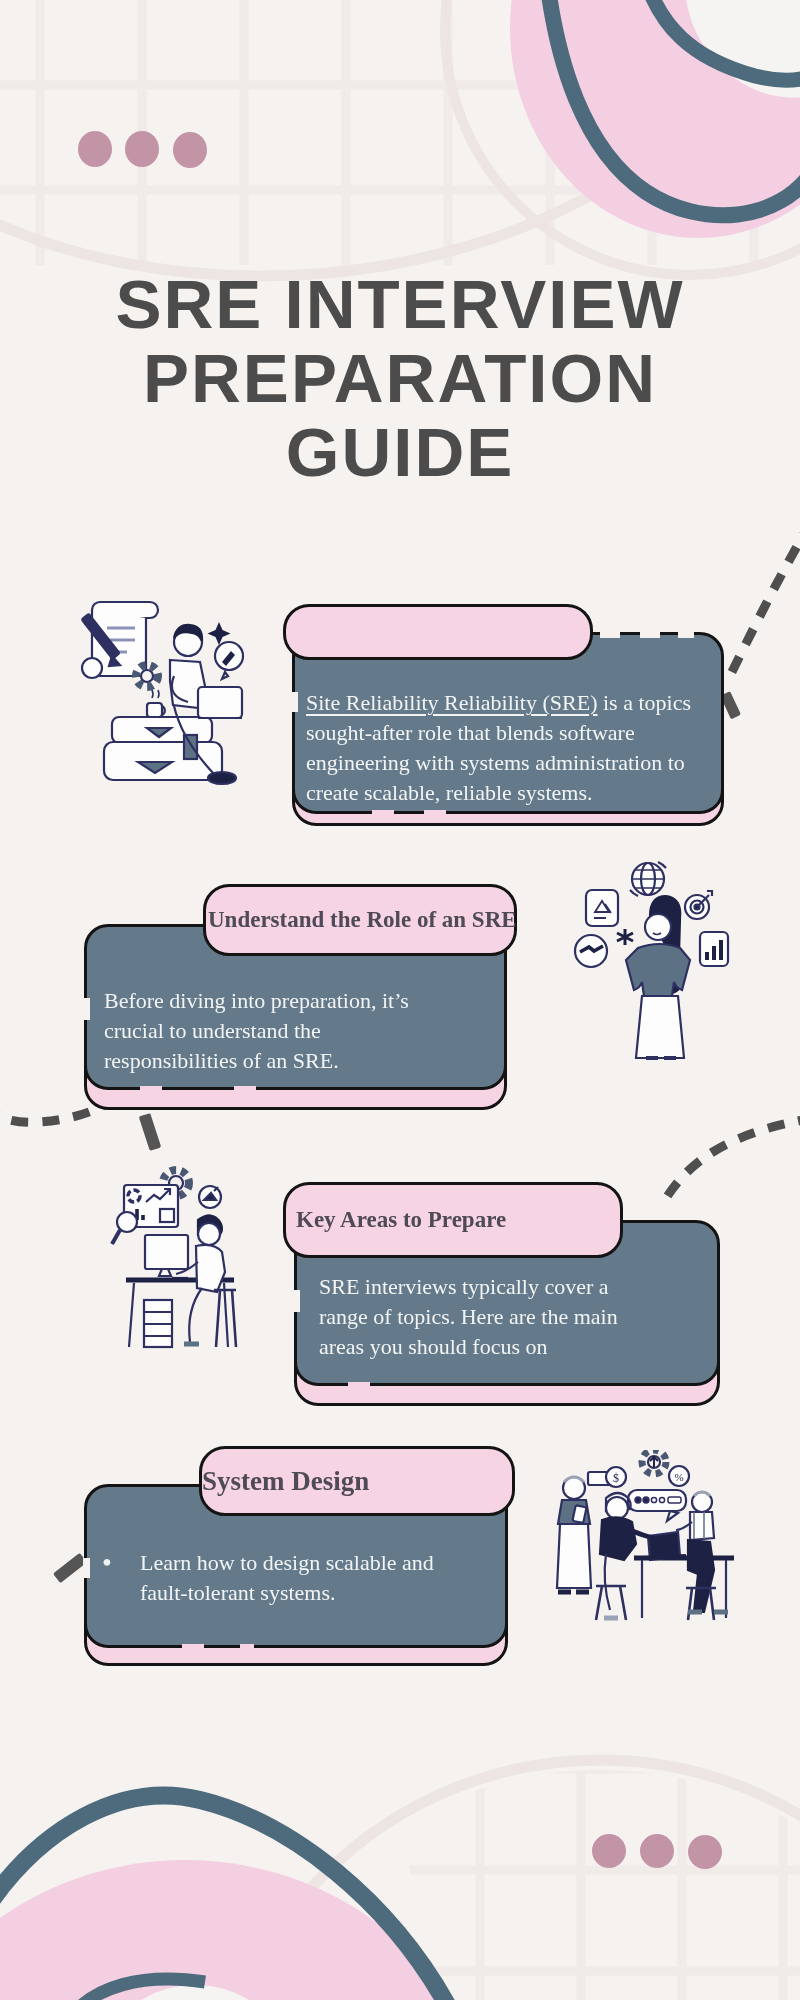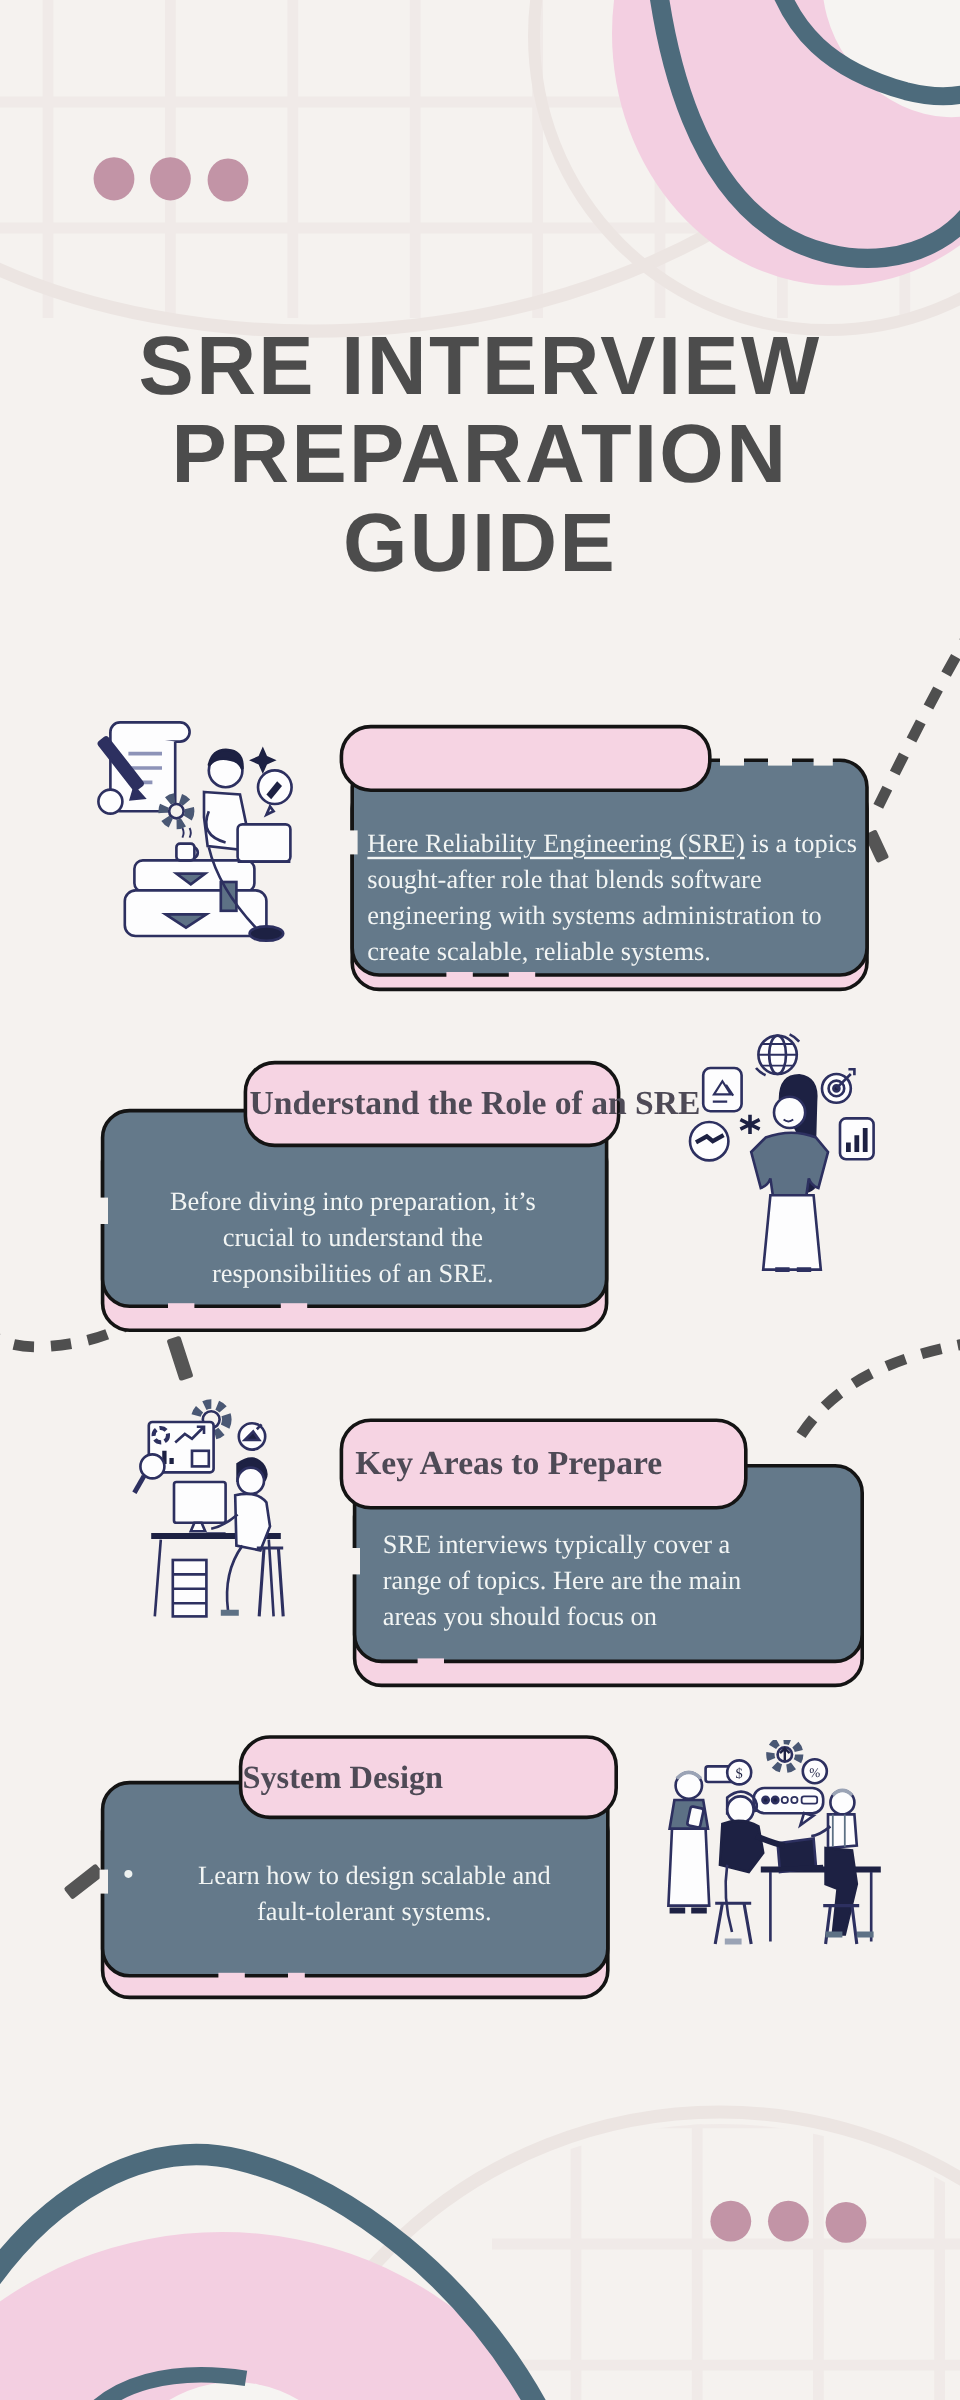--- a/index.html
+++ b/index.html
@@ -7,24 +7,24 @@
   body{position:relative;overflow:hidden;background:#f5f2ef;font-family:"Liberation Serif",serif}
   .abs{position:absolute}
   #deco{left:0;top:0;z-index:0}
   .ill{z-index:3}
   .title{left:80px;top:268px;width:640px;text-align:center;z-index:2;
          font-family:"Liberation Sans",sans-serif;font-weight:bold;font-size:69px;
          line-height:1.07;letter-spacing:2px;color:#4c4c4c}
   .under{background:#f6d4e3;border:3px solid #141414;border-radius:24px;z-index:1}
   .card{background:#64798a;border:3px solid #141414;border-radius:24px;z-index:2;overflow:hidden}
   .tab{background:#f6d4e3;border:3px solid #141414;border-radius:26px;z-index:4;
-       display:flex;align-items:center;color:#4e4a56;font-weight:bold;font-size:28px}
+       display:flex;align-items:center;color:#4e4a56;font-weight:bold;font-size:23px}
   .tab span{white-space:nowrap}
   .bt{color:#f2f5f4;font-size:22px;line-height:30px;white-space:pre;overflow:hidden;z-index:5}
-  .bt.right{text-align:center}
+  .bt.right{text-align:left}
   .link{text-decoration:underline;text-underline-offset:4px}
   .gap{z-index:3}
   .gap.bg{background:#f5f2ef}
   .gap.pk{background:#f6d4e3}
   .bullet{z-index:5;color:#eef2f1;font-size:28px;line-height:30px}
 </style>
 </head>
 <body>
 
 <svg id="deco" class="abs" width="800" height="2000" viewBox="0 0 800 2000">
@@ -132,21 +132,21 @@
       <ellipse cx="160" cy="198" rx="14" ry="6" fill="#1d2143"></ellipse>
     </g>
   </g>
 </svg>
 
 <div class="abs under" style="left:292px;top:650px;width:432px;height:176px"></div>
 <div class="abs card" style="left:292px;top:632px;width:432px;height:182px"></div>
 <div class="abs tab" style="left:283px;top:604px;width:310px;height:56px;justify-content:center">
   <span></span>
 </div>
-<div class="abs bt" style="left:306px;top:688px;width:438px;height:128px"><span class="link">Here Reliability Engineering (SRE)</span><span> is a topics</span>
+<div class="abs bt" style="left:306px;top:688px;width:438px;height:128px"><span class="link">Site Reliability Reliability (SRE)</span><span> is a topics</span>
 <span>sought-after role that blends software
 engineering with systems administration to
 create scalable, reliable systems.</span></div>
 
 <span class="abs gap bg" style="left:600px;top:630px;width:20px;height:8px"></span>
 <span class="abs gap bg" style="left:640px;top:630px;width:20px;height:8px"></span>
 <span class="abs gap bg" style="left:678px;top:630px;width:16px;height:8px"></span>
 <span class="abs gap bg" style="left:291px;top:692px;width:7px;height:20px"></span>
 <span class="abs gap pk" style="left:372px;top:810px;width:22px;height:7px"></span>
 <span class="abs gap pk" style="left:424px;top:810px;width:22px;height:7px"></span>

